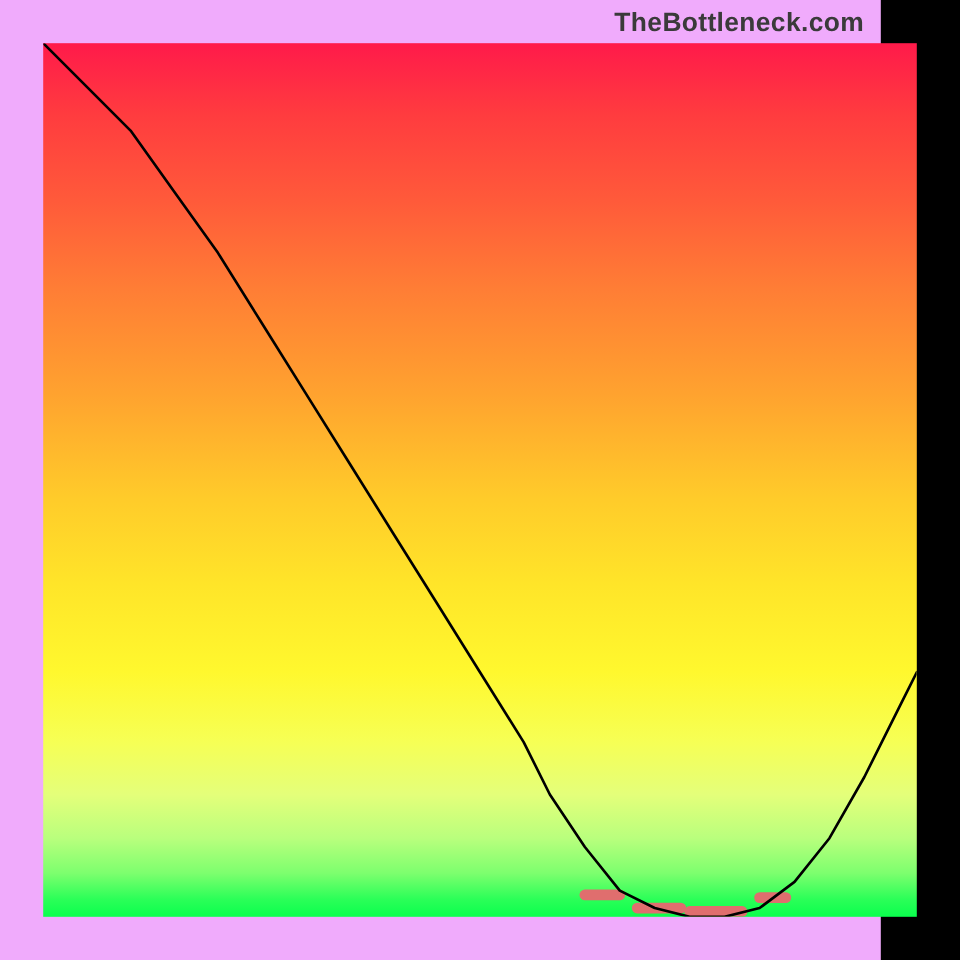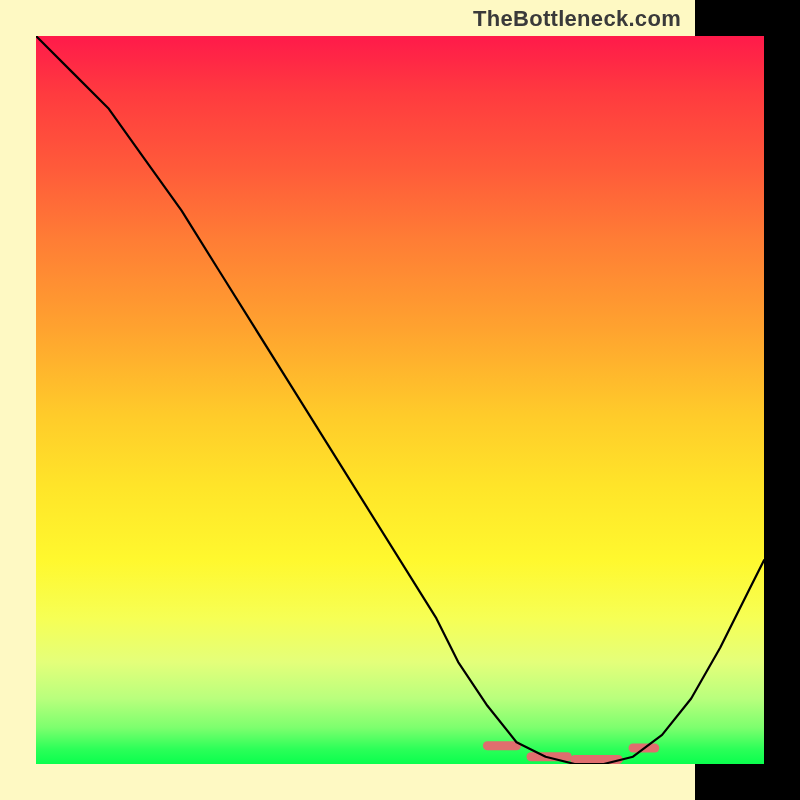--- a/index.html
+++ b/index.html
@@ -8,21 +8,22 @@
     width: 800px;
     height: 800px;
     background: #000;
     overflow: hidden;
     font-family: Arial, Helvetica, sans-serif;
   }
   .frame {
     position: relative;
     width: 695px;
     height: 800px;
-    background: #fef9c3;
+    background: #f0abfc;
+    padding-left: 39px;
   }
   .watermark {
     position: absolute;
     top: 6px;
     right: 14px;
     color: #3a3a3a;
     font-size: 22px;
     font-weight: 600;
     letter-spacing: 0.3px;
     z-index: 5;

